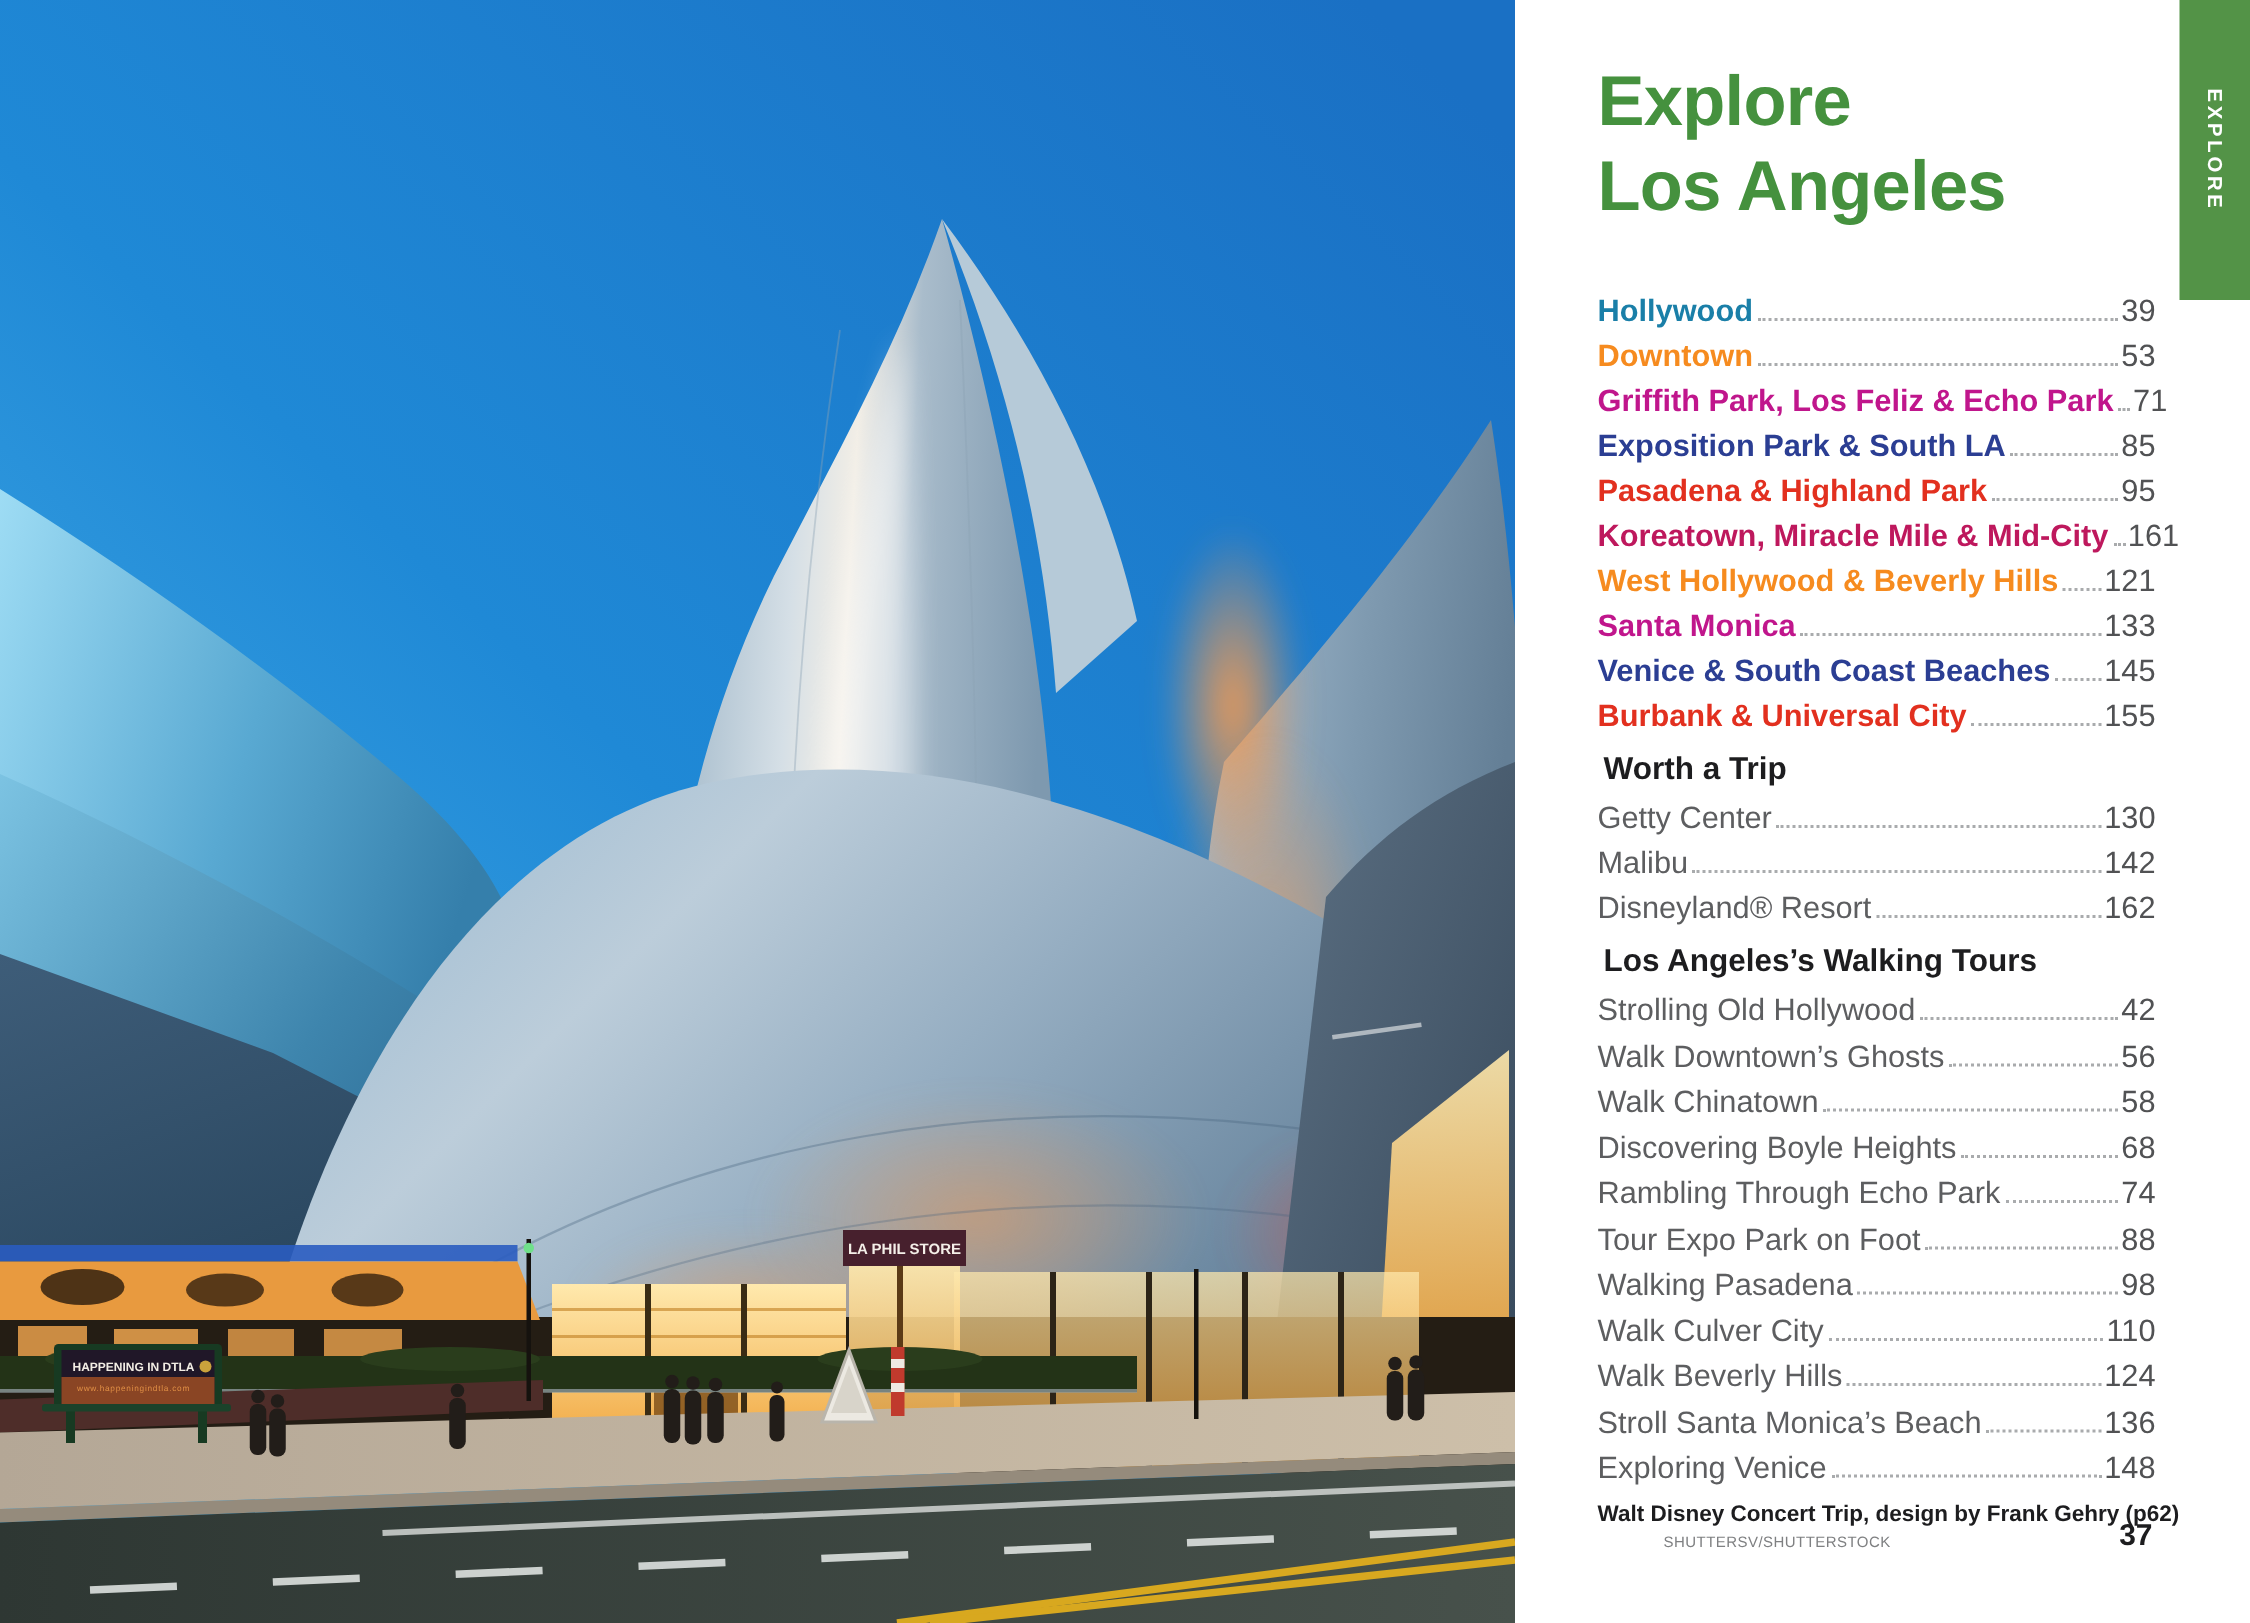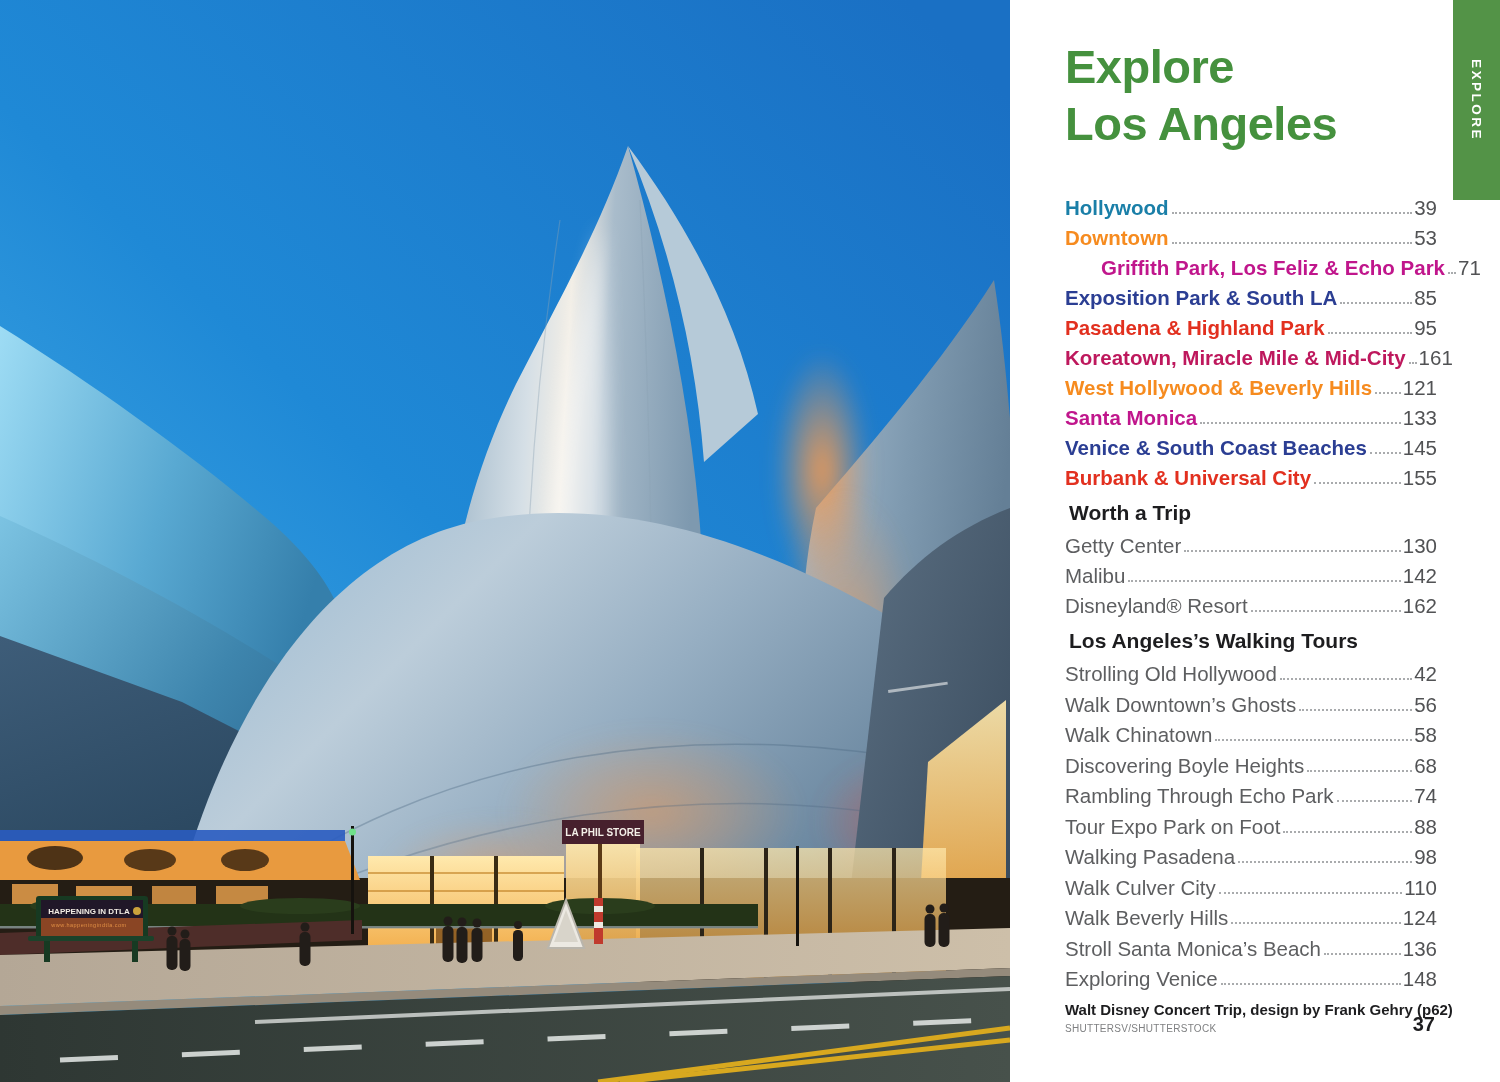--- a/index.html
+++ b/index.html
@@ -30,21 +30,21 @@
   .worth .toc-row,.tours .toc-row{font-weight:400;color:#5d5e60;}
   .toc-label{white-space:nowrap;}
   .leader{flex:1;border-bottom:2px dotted #a9abad;margin:0 2px 6px 3px;min-width:8px;}
   .toc-page{color:#515254;font-weight:400;}
   h2.sec{
     margin:8px 0 0 4px;font-size:21px;color:#1d1d1f;font-weight:bold;
     height:30px;display:flex;align-items:center;
   }
   .caption{position:absolute;left:0;top:1001px;width:372px;}
   .caption-title{font-size:15px;font-weight:bold;color:#1d1d1f;white-space:nowrap;line-height:1.25;}
-  .credit{font-size:10px;color:#7f8082;letter-spacing:0.3px;margin-top:3px;}
+  .credit{font-size:10px;color:#7f8082;letter-spacing:0.3px;margin-top:3px;margin-left:44px;}
   .folio{position:absolute;right:2px;top:1013px;font-size:20px;font-weight:bold;color:#1d1d1f;}
 </style>
 </head>
 <body>
 
 <svg class="photo" viewBox="0 0 1010 1082" preserveAspectRatio="none">
   <defs>
     <linearGradient id="sky" x1="0" y1="1" x2="0.9" y2="0">
       <stop offset="0" stop-color="#52b7eb"></stop>
         <stop offset="0.5" stop-color="#1f89d6"></stop>
@@ -253,21 +253,21 @@
         <span class="toc-label" style="color: rgb(26, 127, 168);">Hollywood</span>
         <span class="leader"></span>
         <span class="toc-page">39</span>
       </div>
       <div class="toc-row">
         <span class="toc-label" style="color: rgb(246, 139, 31);">Downtown</span>
         <span class="leader"></span>
         <span class="toc-page">53</span>
       </div>
       <div class="toc-row">
-        <span class="toc-label" style="color: rgb(192, 22, 140); margin-left: 36px;">Griffith Park, Los Feliz &amp; Echo Park</span>
+        <span class="toc-label" style="color: rgb(192, 22, 140);">Griffith Park, Los Feliz &amp; Echo Park</span>
         <span class="leader"></span>
         <span class="toc-page">71</span>
       </div>
       <div class="toc-row">
         <span class="toc-label" style="color: rgb(43, 62, 147);">Exposition Park &amp; South LA</span>
         <span class="leader"></span>
         <span class="toc-page">85</span>
       </div>
       <div class="toc-row">
         <span class="toc-label" style="color: rgb(226, 48, 31);">Pasadena &amp; Highland Park</span>

